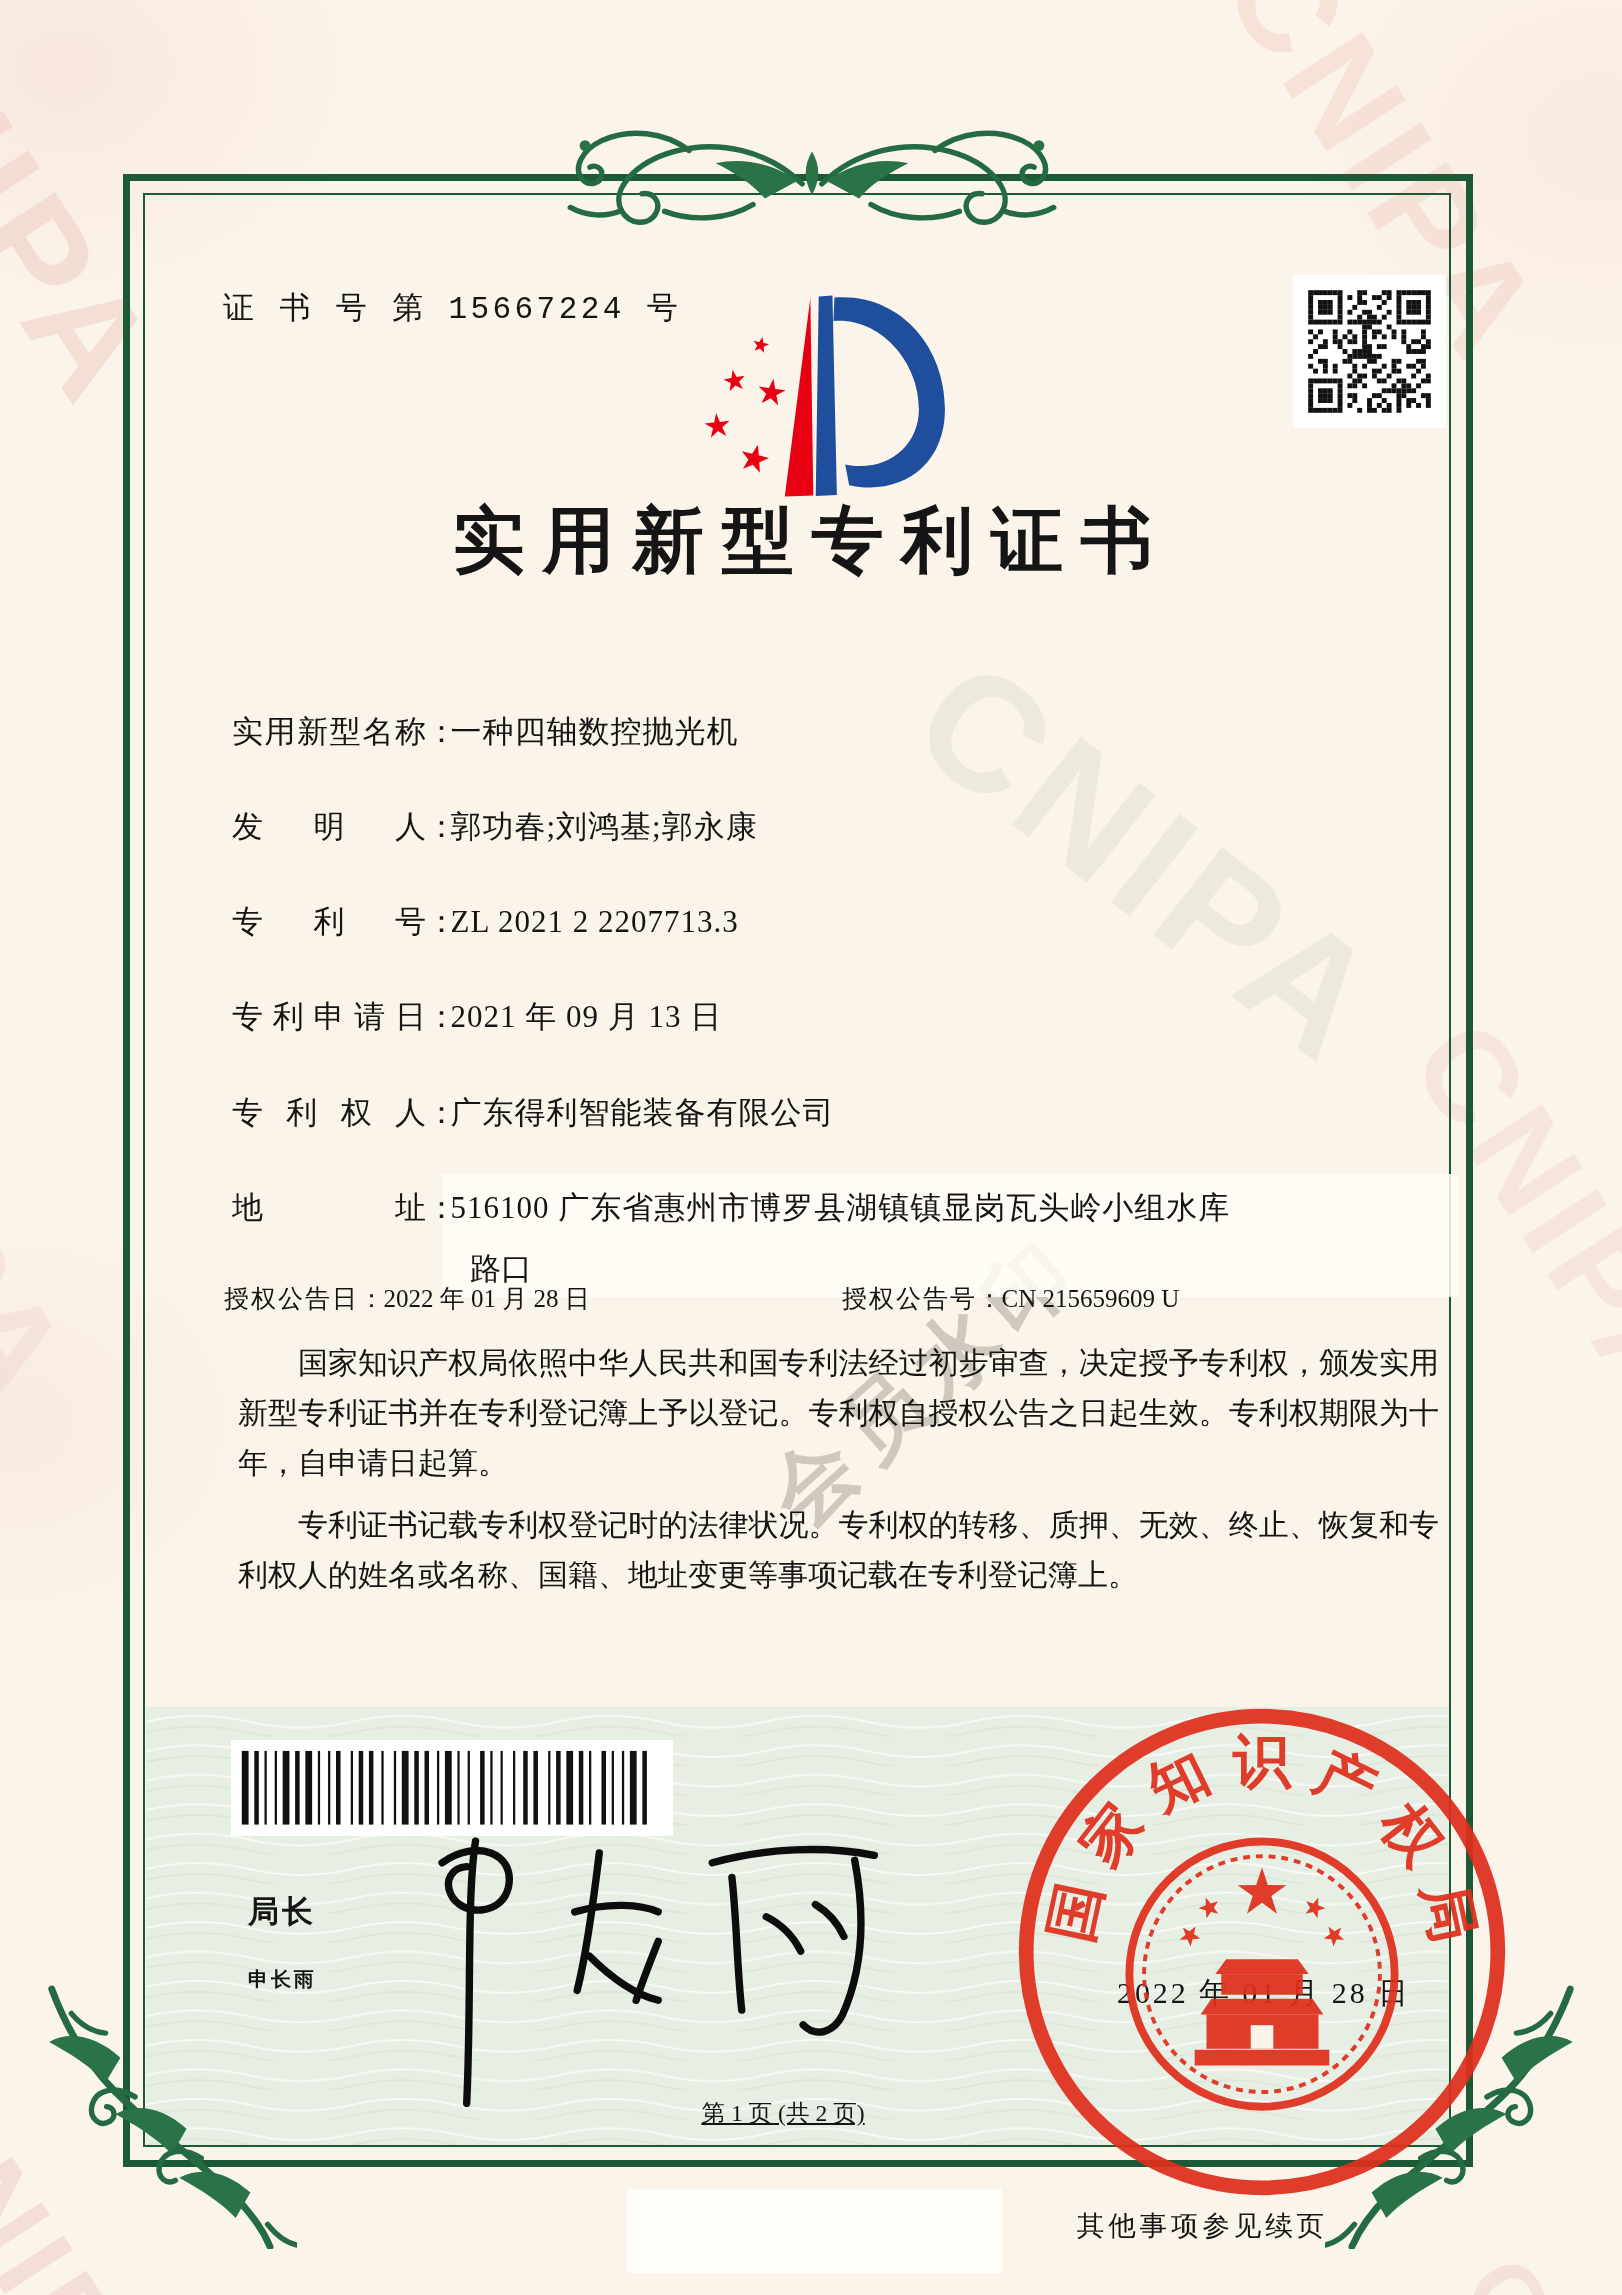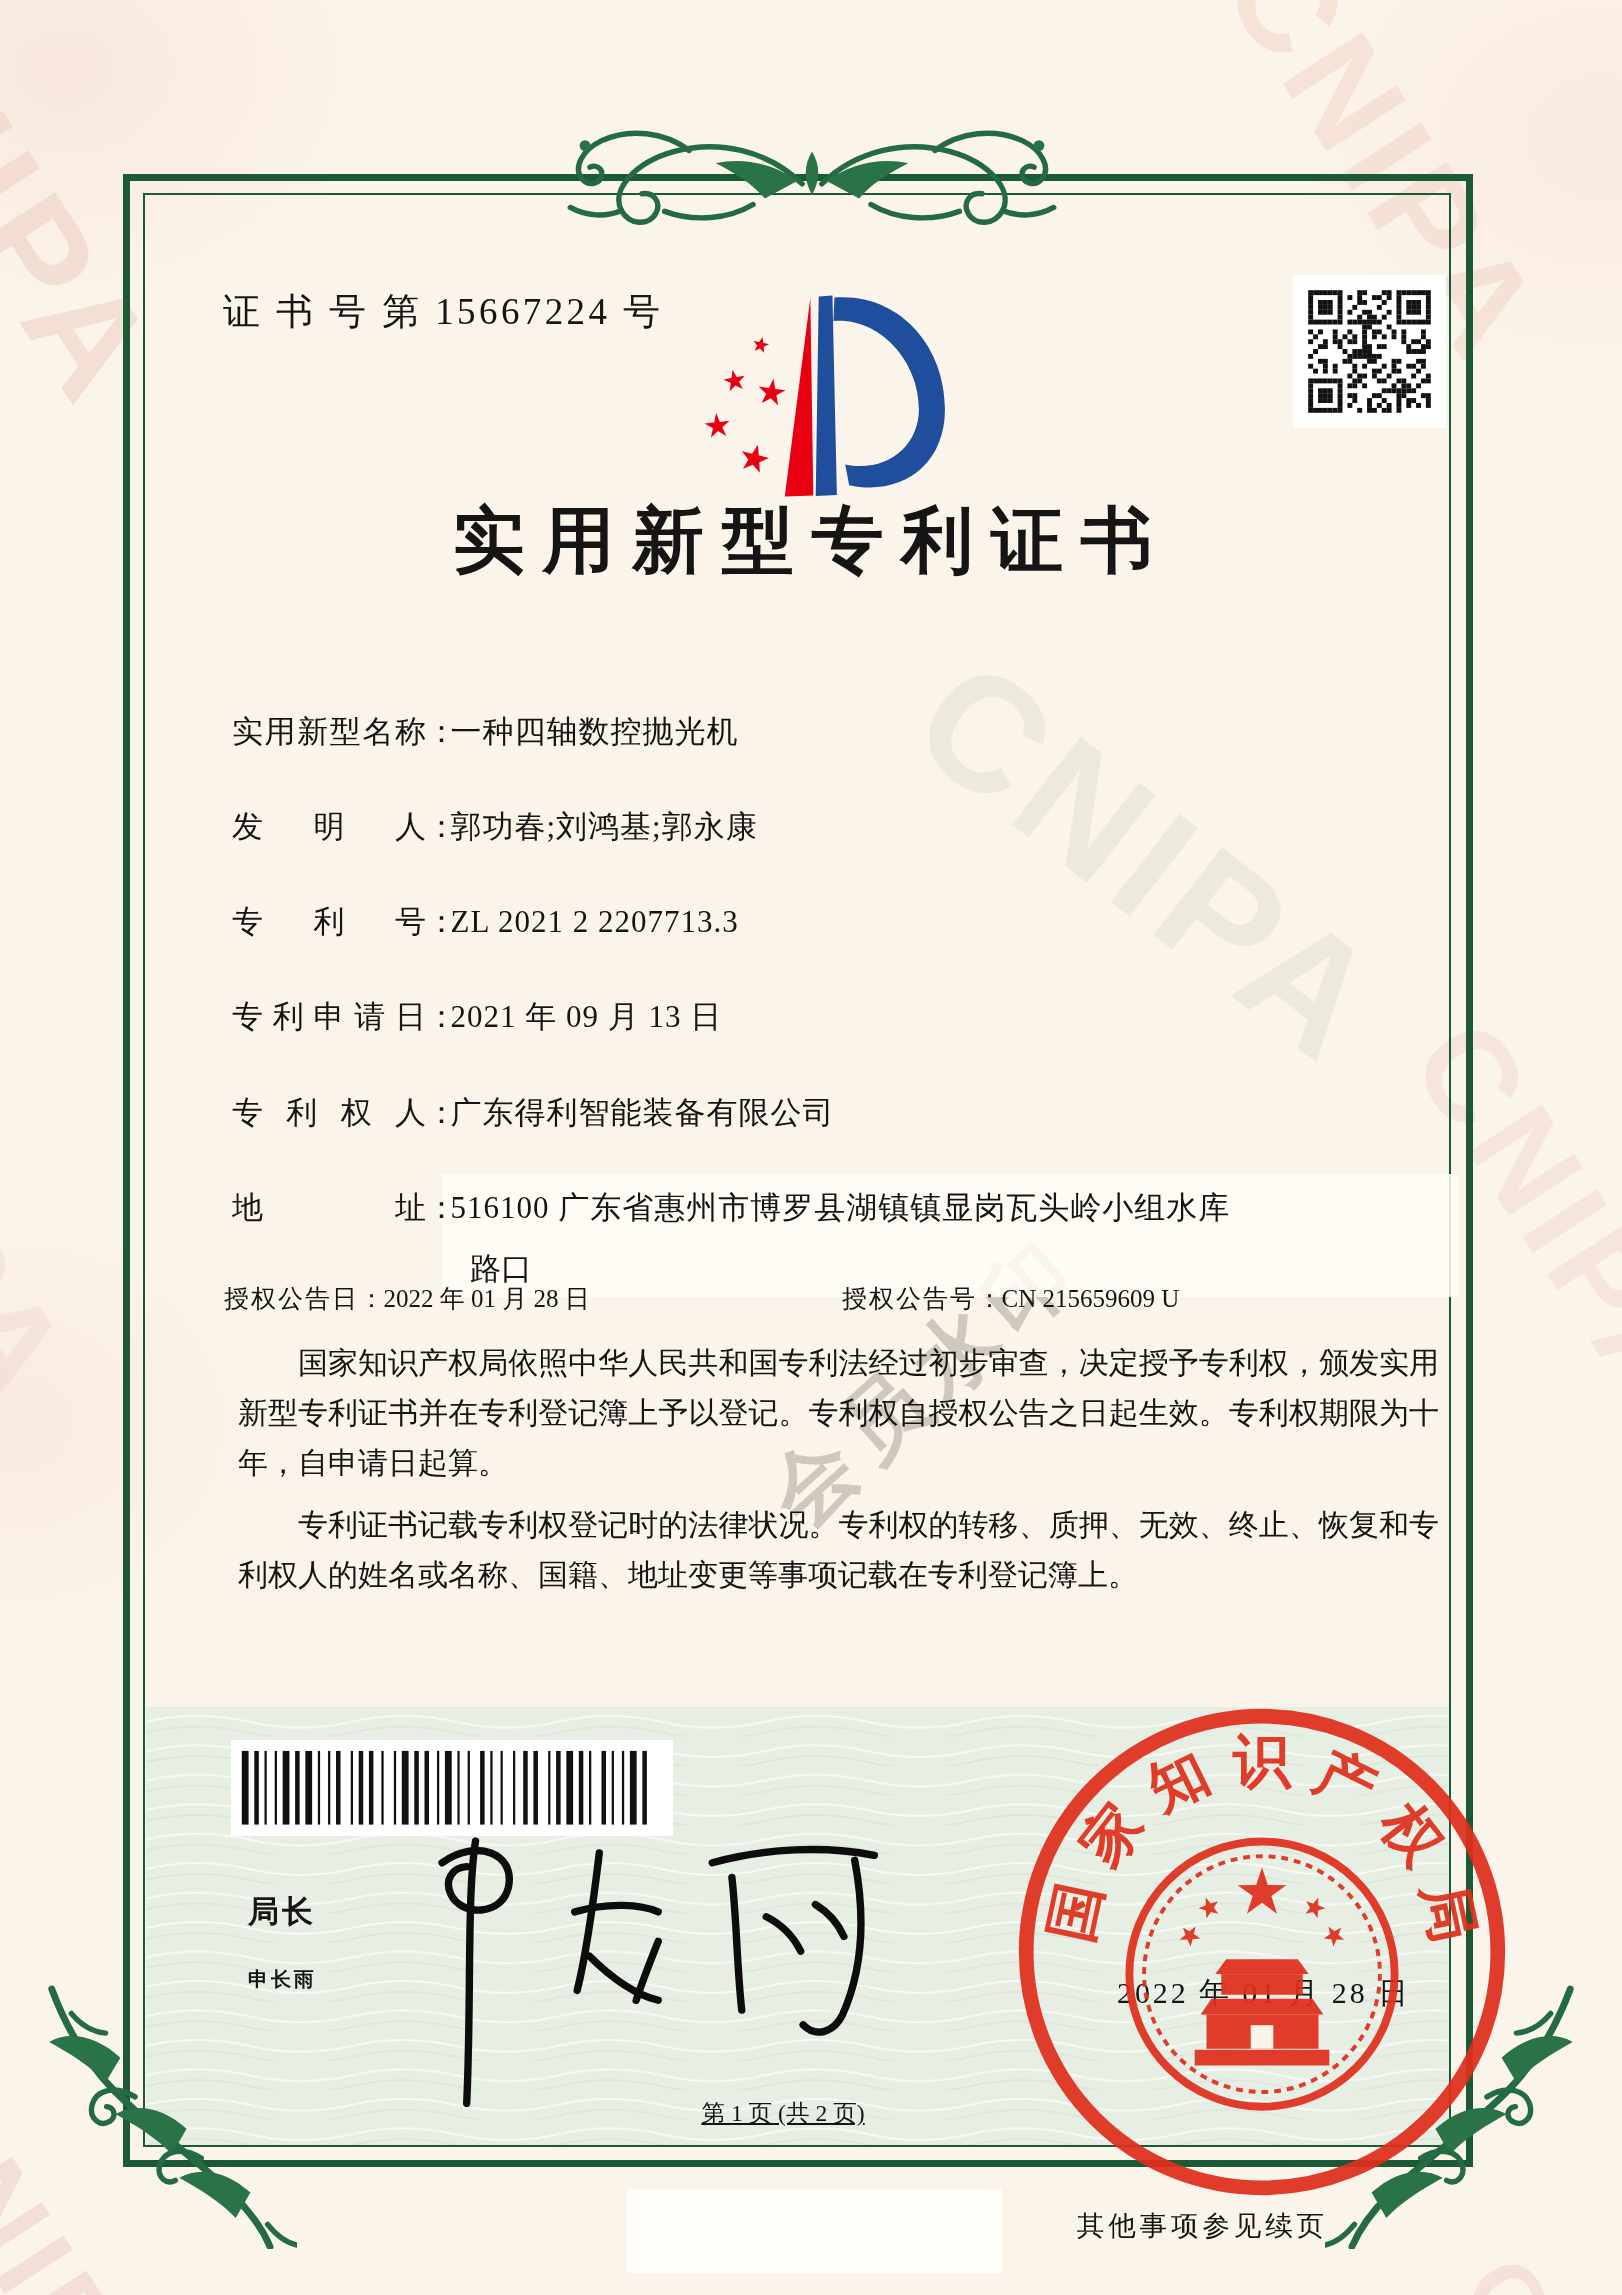--- a/index.html
+++ b/index.html
@@ -31,21 +31,21 @@
   .frame-outer { left:123px; top:174px; width:1350px; height:1993px; box-sizing:border-box;
                  border:7.9px solid #1b5a34; z-index:3; }
   .frame-inner { left:143px; top:193px; width:1308px; height:1954px; box-sizing:border-box;
                  border:2.9px solid #1b5a34; z-index:3; }
 
   
   .band { left:146px; top:1707px; width:1303px; height:440px; z-index:2; }
   .band svg { display:block; width:100%; height:100%; }
 
   
-  .cert-no { left:223px; top:287px; font-size:37px; letter-spacing:3.4px; z-index:5; }
+  .cert-no { left:223px; top:287px; font-size:31px; letter-spacing:3.4px; z-index:5;font-family:Liberation Mono, monospace; }
   .logo { left:687px; top:264px; width:285px; height:236px; z-index:5; }
   .qr-wrap { left:1293px; top:275px; width:153px; height:153px; background:#ffffff; z-index:5; }
   .title { left:0; width:1623px; top:493px; text-align:center; font-size:72px; font-weight:bold;
            letter-spacing:17.7px; z-index:5; }
 
   
   .frow { position:absolute; left:232px; font-size:31px; z-index:5; white-space:nowrap; }
   .flabel { display:inline-block; width:194px; text-align:justify; text-align-last:justify; }
   .colon  { display:inline-block; width:24.5px; }
   .fvalue { letter-spacing:1px; }

